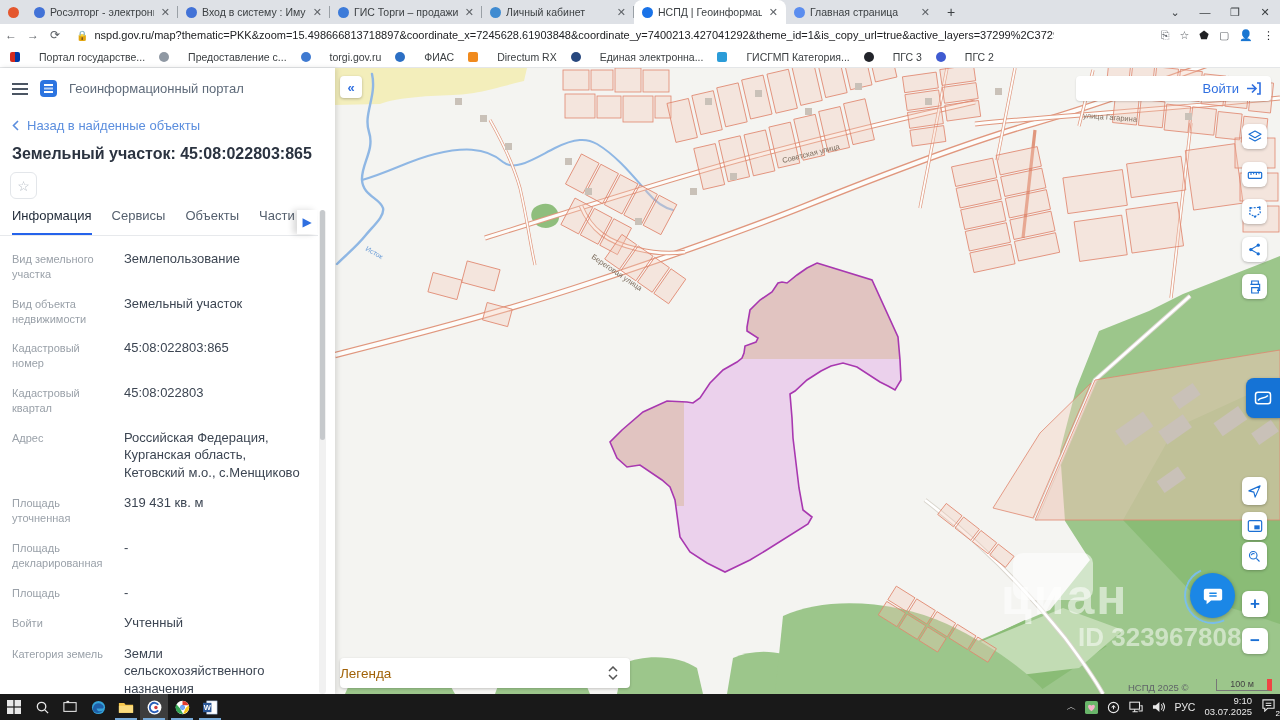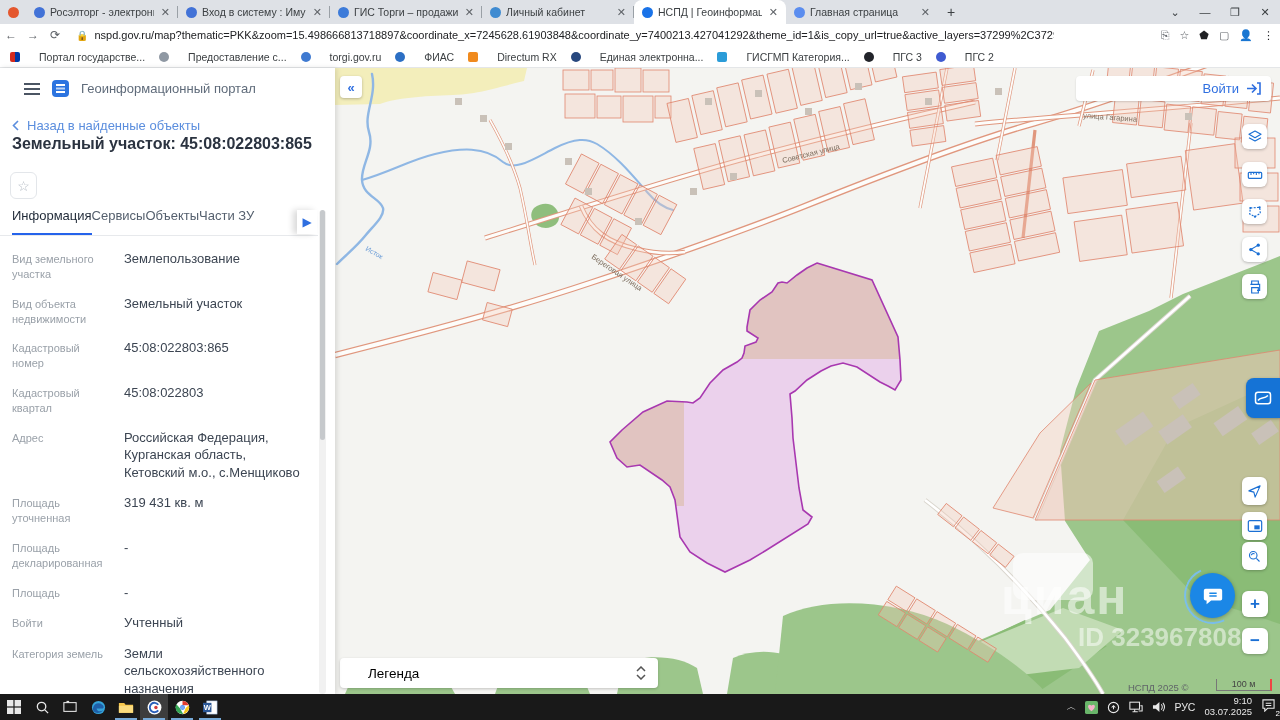--- a/index.html
+++ b/index.html
@@ -25,30 +25,30 @@
   .lock { margin:0 6px 0 10px; color:#5f6368; font-size:10px; }
   #urlicons { position:absolute; right:6px; top:24px; height:22px; display:flex; align-items:center; gap:10px; color:#5f6368; font-size:11px; }
   #urlicons .dark { color:#202124; }
 
   #bookmarks { left:0; top:46px; width:1280px; height:22px; background:#fff; border-bottom:1px solid #e4e6e8; display:flex; align-items:center; gap:14px; padding-left:10px; font-size:10.5px; color:#3c4043; }
   .bm { display:flex; align-items:center; gap:19px; white-space:nowrap; }
   .bmi { width:10px; height:10px; border-radius:2px; flex:none; }
 
   
   #sidebar { left:0; top:68px; width:335px; height:626px; background:#fff; z-index:6; box-shadow:2px 0 5px rgba(0,0,0,.12); }
-  #sb-head { position:absolute; left:0; top:12px; width:100%; display:flex; align-items:center; gap:12px; padding-left:24px; }
+  #sb-head { position:absolute; left:0; top:12px; width:100%; display:flex; align-items:center; gap:12px; padding-left:12px; }
   #hamburger { width:16px; height:12px; border-top:2px solid #4b5563; border-bottom:2px solid #4b5563; position:relative; }
   #hamburger:before { content:""; position:absolute; left:0; top:3px; width:100%; height:2px; background:#4b5563; }
   #sb-logo { width:17px; height:17px; border-radius:4px; background:#2c74e0; position:relative; }
   #sb-logo:before { content:""; position:absolute; left:4px; top:4px; width:9px; height:2px; background:#fff; box-shadow:0 3.5px 0 #bcd4f5, 0 7px 0 #fff; }
   #sb-apptitle { font-size:13px; color:#5f6b7a; }
   #backlink { position:absolute; left:12px; top:50px; font-size:13px; color:#5b8ede; display:flex; gap:8px; align-items:center; }
-  #sb-title { position:absolute; left:12px; top:67px; font-size:16px; font-weight:bold; color:#2b3340; }
+  #sb-title { position:absolute; left:12px; top:77px; font-size:16px; font-weight:bold; color:#2b3340; }
   #fav-btn { position:absolute; left:10px; top:104px; width:27px; height:27px; border:1px solid #e3e6ea; border-radius:6px; color:#b3bac3; font-size:14px; text-align:center; line-height:26px; }
-  #sb-tabs { position:absolute; left:0; top:140px; width:318px; height:28px; border-bottom:1px solid #e7e9ec; display:flex; padding-left:12px; font-size:13px; color:#55606e; white-space:nowrap; overflow:hidden; }
+  #sb-tabs { position:absolute; left:0; top:140px; width:318px; height:28px; border-bottom:1px solid #e7e9ec; display:flex; gap:20px; padding-left:12px; font-size:13px; color:#55606e; white-space:nowrap; overflow:hidden; }
   #sb-tabs .stab { padding-bottom:8px; }
   #sb-tabs .stab.active { color:#1f2937; border-bottom:2px solid #2563eb; }
   #tabs-more { position:absolute; left:297px; top:142px; width:20px; height:24px; background:#fff; box-shadow:-4px 0 6px rgba(0,0,0,.15); color:#2f6fe0; font-size:12px; text-align:center; line-height:24px; }
   #fields { position:absolute; left:12px; top:182px; width:292px; }
   .frow { display:grid; grid-template-columns:102px 1fr; column-gap:10px; margin-bottom:13px; }
   .flabel { font-size:11px; color:#9aa1a9; line-height:1.35; padding-top:2px; }
   .fvalue { font-size:13px; color:#3c4552; line-height:1.35; }
   #sb-scroll { position:absolute; right:9px; top:142px; width:7px; height:484px; background:#f1f1f1; border-radius:4px; }
   #sb-thumb { position:absolute; left:1px; top:0; width:5px; height:230px; background:#c6c9cc; border-radius:3px; }
 
@@ -59,23 +59,23 @@
 
   .mapbtn { position:absolute; background:#fff; border-radius:6px; box-shadow:0 1px 3px rgba(0,0,0,.25); display:flex; align-items:center; justify-content:center; }
   #login-bar { left:1076px; top:76px; width:195px; height:25px; background:#fff; border-radius:4px; box-shadow:0 1px 2px rgba(0,0,0,.15); display:flex; align-items:center; justify-content:flex-end; gap:7px; padding-right:10px; font-size:13px; color:#2f6fe0; }
   #collapse-btn { left:340px; top:76px; width:22px; height:22px; color:#2f6fe0; font-size:13px; font-weight:bold; border-radius:4px; }
   .tool { width:25px; height:25px; left:1242px; }
   #blue-flag { left:1246px; top:378px; width:34px; height:40px; background:#1573d6; border-radius:8px 0 0 8px; box-shadow:0 1px 3px rgba(0,0,0,.3); display:flex; align-items:center; justify-content:center; }
   .zoombtn { width:26px; height:26px; left:1242px; color:#1a6fd4; font-size:17px; font-weight:bold; border-radius:6px; }
   #chat-bubble { left:1190px; top:573px; width:45px; height:45px; border-radius:50%; background:#1b87e6; box-shadow:0 1px 4px rgba(0,0,0,.3); display:flex; align-items:center; justify-content:center; }
   #chat-ring { left:1184px; top:567px; width:57px; height:57px; border-radius:50%; border:2px solid rgba(120,190,245,.9); border-top-color:transparent; border-right-color:transparent; transform:rotate(20deg); }
 
-  #legend-bar { left:340px; top:658px; width:318px; height:30px; background:#fff; border-radius:4px; box-shadow:0 1px 3px rgba(0,0,0,.2); display:flex; align-items:center; justify-content:space-between; padding:0 12px 0 28px; font-size:13.5px; color:#000000; }
+  #legend-bar { left:340px; top:658px; width:290px; height:30px; background:#fff; border-radius:4px; box-shadow:0 1px 3px rgba(0,0,0,.2); display:flex; align-items:center; justify-content:space-between; padding:0 12px 0 0; font-size:13.5px; color:#a16207; }
   #map-copyright { left:1128px; top:682px; font-size:9.5px; color:#5f6368; }
-  #scale-box { left:1216px; top:679px; width:56px; height:12px; border-left:1px solid #777; border-right:2px solid #ef4444; border-bottom:1px solid #777; font-size:9px; color:#444; text-align:center; line-height:10px; }
+  #scale-box { left:1216px; top:679px; width:56px; height:12px; border-left:1px solid #777; border-right:5px solid #ef4444; border-bottom:1px solid #777; font-size:9px; color:#444; text-align:center; line-height:10px; }
   #wm-box { left:1013px; top:553px; width:80px; height:47px; background:rgba(255,255,255,.55); border-radius:10px; }
   #wm-brand { left:1001px; top:568px; font-size:50px; font-weight:bold; color:rgba(255,255,255,.55); letter-spacing:2px; }
   #wm-id { left:1078px; top:622px; font-size:26px; font-weight:bold; color:rgba(255,255,255,.5); }
 
   
   #taskbar { left:0; top:694px; width:1280px; height:26px; background:#191919; display:flex; align-items:center; z-index:9; }
   .tb { width:28px; height:26px; display:flex; align-items:center; justify-content:center; position:relative; }
   .tb.open:after { content:""; position:absolute; left:3px; bottom:0; width:22px; height:2px; background:#76a9d8; }
   .tb.focus { background:#3d3d3d; }
   #tray { position:absolute; right:4px; top:0; height:26px; display:flex; align-items:center; gap:9px; color:#e8e8e8; }

